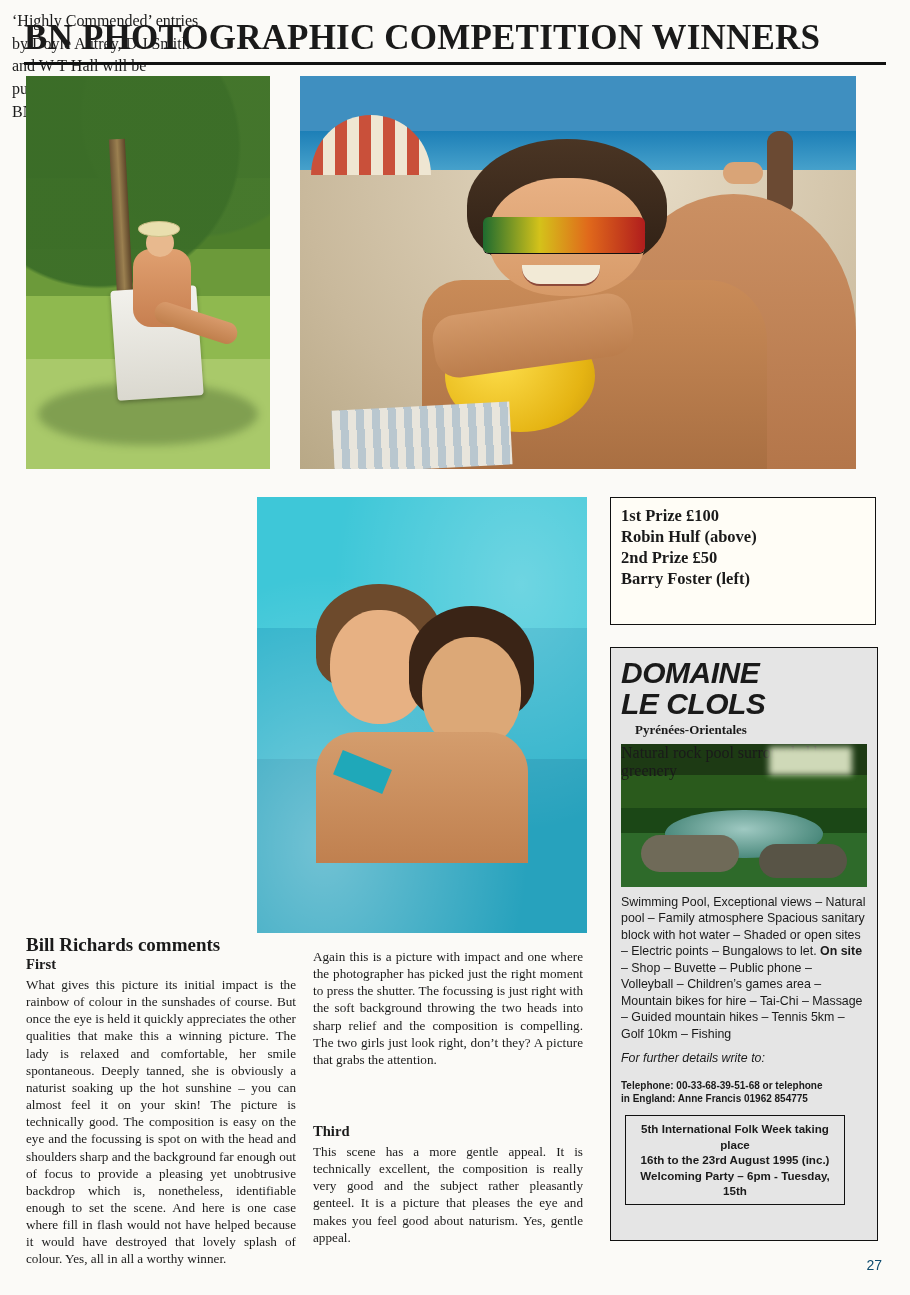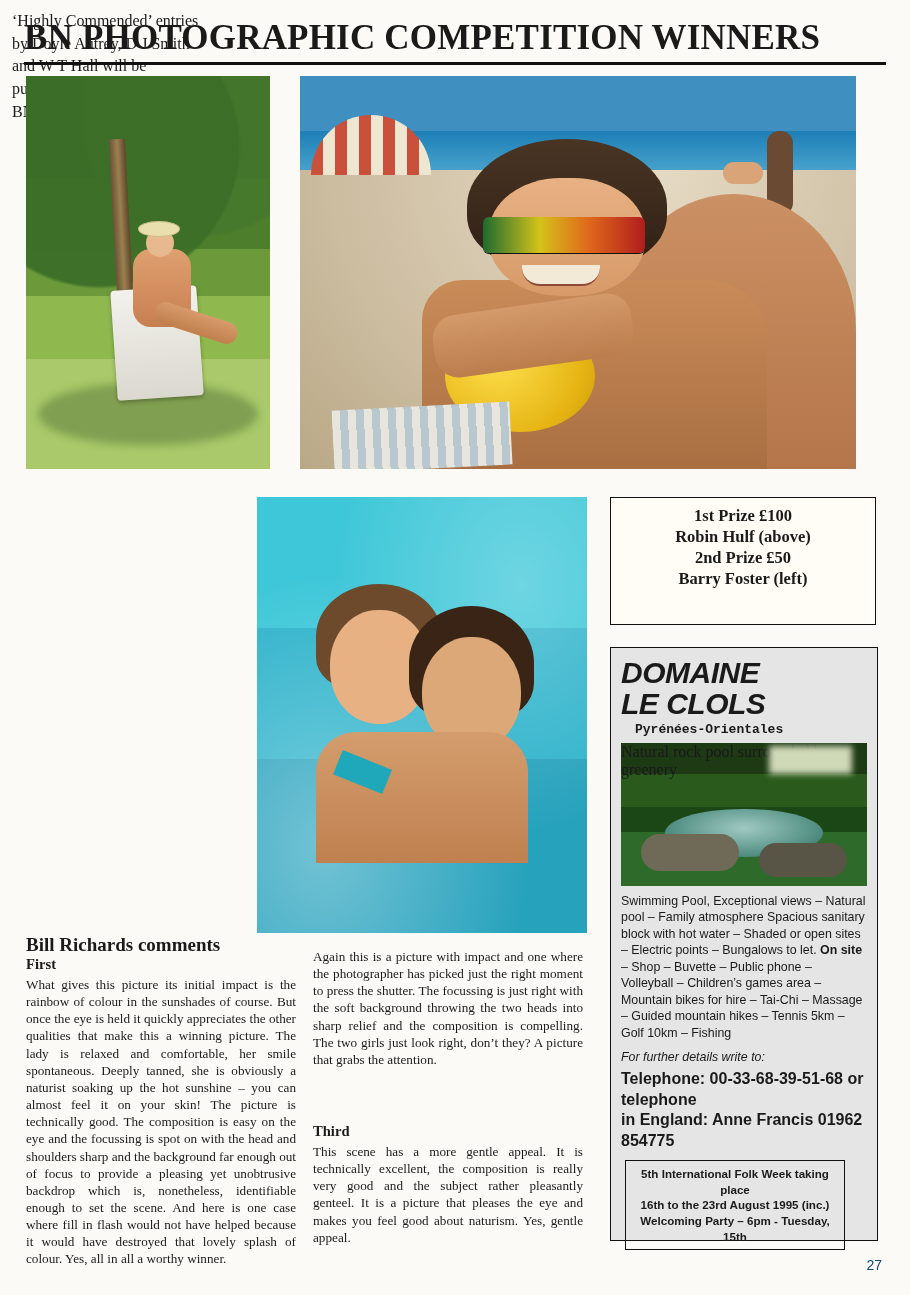--- a/index.html
+++ b/index.html
@@ -102,50 +102,50 @@
   #photo-pool .head-r{position:absolute;left:50%;top:32%;width:30%;height:26%;border-radius:48%;
     background:#dca877;}
   #photo-pool .hair-r{position:absolute;left:46%;top:25%;width:38%;height:26%;border-radius:50% 50% 32% 32%;
     background:#3a2416;}
   #photo-pool .body{position:absolute;left:18%;top:54%;width:64%;height:30%;border-radius:40px 40px 0 0;
     background:linear-gradient(#d49d6d,#c0804f);}
   #photo-pool .strap{position:absolute;left:24%;top:60%;width:16%;height:6%;background:#1fa8b9;transform:rotate(22deg);}
 
   
   .box{position:absolute;border:1px solid #111;background:#fffdf6;}
-  #prize-box{left:610px;top:497px;width:266px;height:128px;padding:8px 10px;box-sizing:border-box;text-align:center;}
+  #prize-box{left:610px;top:497px;width:266px;height:128px;padding:8px 10px;box-sizing:border-box;}
   #prize-box p{margin:0;font-weight:bold;font-size:16.5px;line-height:1.27;}
 
   
   #commend-box{left:26px;top:611px;width:215px;height:130px;padding:10px 12px;box-sizing:border-box;
     background:#fbfaf7;}
   #commend-box p{margin:0;font-size:16px;line-height:1.42;}
 
   
   #advert{left:610px;top:647px;width:266px;height:592px;background:#e5e5e5;padding:0;}
   #advert .ad-inner{padding:8px 10px 10px 10px;}
   .ad-title{font-family:"Liberation Sans", sans-serif;font-style:italic;font-weight:bold;
     font-size:30px;line-height:.98;letter-spacing:-.5px;margin:2px 0 0 0;}
-  .ad-sub{font-family:Liberation Mono, monospace;font-weight:bold;font-size:13px;margin:3px 0 6px 14px;}
+  .ad-sub{font-family:Liberation Serif, serif;font-weight:bold;font-size:13px;margin:3px 0 6px 14px;}
   .ad-photo{width:246px;height:143px;
     background:
       linear-gradient(#1d3a14 0 22%, #2a5a1c 22% 45%, #1b4716 45% 62%, #2e6a2a 62% 100%);
     position:relative;overflow:hidden;}
   .ad-photo .pool{position:absolute;left:18%;top:46%;width:64%;height:34%;border-radius:50%;
     background:radial-gradient(ellipse at 50% 40%,#9fc9c2,#4d8b7e 70%,#2e5d52);}
   .ad-photo .rock{position:absolute;left:8%;top:64%;width:40%;height:26%;border-radius:20px;
     background:#6f6a58;}
   .ad-photo .rock2{position:absolute;left:56%;top:70%;width:36%;height:24%;border-radius:18px;
     background:#585446;}
   .ad-photo .sky{position:absolute;left:60%;top:2%;width:34%;height:20%;background:#cfd9b8;filter:blur(3px);}
   .ad-body{font-family:"Liberation Sans", sans-serif;font-size:12.4px;line-height:1.33;margin-top:7px;}
   .ad-body b{font-weight:bold;}
   .ad-write{font-family:"Liberation Sans", sans-serif;font-style:italic;font-size:12.4px;margin-top:9px;}
   .ad-addr{font-family:"Liberation Sans", sans-serif;font-weight:bold;font-size:12.6px;line-height:1.3;margin-top:3px;}
-  .ad-tel{font-family:"Liberation Sans", sans-serif;font-weight:bold;font-size:16px;line-height:1.28;margin-top:5px;}
+  .ad-tel{font-family:"Liberation Sans", sans-serif;font-weight:bold;font-size:10px;line-height:1.28;margin-top:15px;}
   .ad-folk{border:1px solid #111;margin:9px 22px 0 4px;padding:5px 6px;
     font-family:"Liberation Sans", sans-serif;font-weight:bold;font-size:11.6px;line-height:1.35;text-align:center;}
 
   
   #comments-head{position:absolute;left:26px;top:934px;width:270px;
     font-weight:bold;font-size:19px;}
   .col{position:absolute;width:270px;font-size:13.2px;line-height:1.30;text-align:justify;}
   .col h4{margin:0 0 2px 0;font-size:14.6px;font-weight:bold;}
   .col p{margin:0;}
   #col-first{left:26px;top:955px;}

